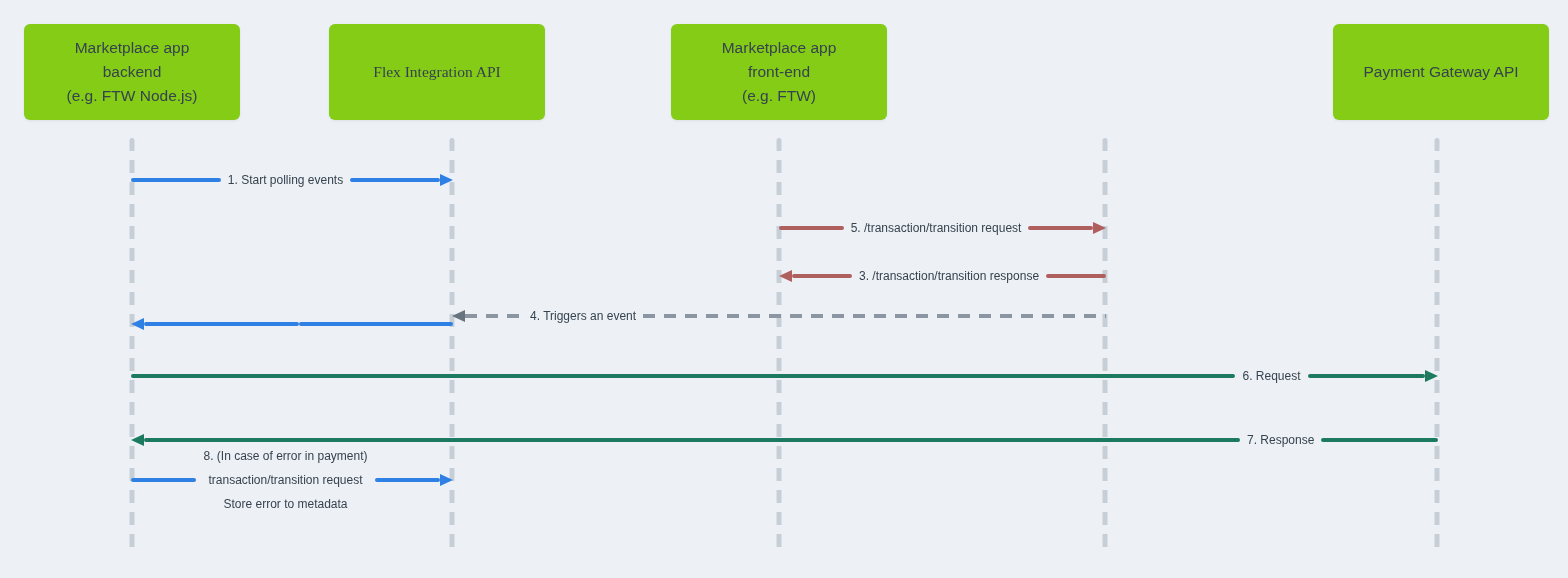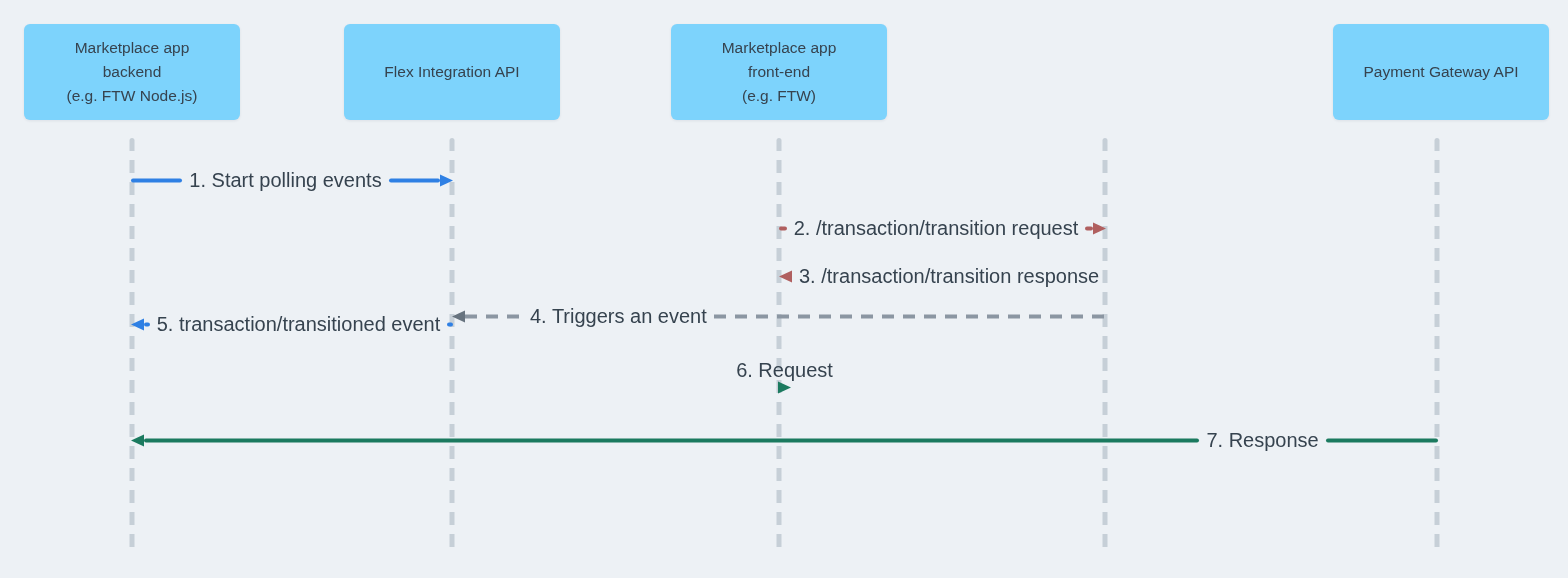--- a/index.html
+++ b/index.html
@@ -15,33 +15,33 @@
     background: #edf1f5;
     overflow: hidden;
   }
 
   
   .participant {
     position: absolute;
     top: 24px;
     height: 96px;
     width: 216px;
-    background: #7dd3fc;
+    background: #84cc16;
     border-radius: 6px;
     box-shadow: 0 1px 3px rgba(20, 40, 60, 0.08);
     display: flex;
     align-items: center;
     justify-content: center;
     text-align: center;
     font-size: 15.5px;
     line-height: 24px;
     white-space: pre-line;
   }
   .p1 { left: 24px; }
-  .p2 { left: 344px; }
+  .p2 { left: 329px; font-family: Liberation Serif, serif; }
   .p3 { left: 671px; }
   .p4 { left: 997px; }
   .p5 { left: 1333px; }
 
   
   .lifeline {
     position: absolute;
     top: 138px;
     height: 412px;
     width: 5px;
@@ -54,21 +54,21 @@
   .l3 { left: 779px; }
   .l4 { left: 1105px; }
   .l5 { left: 1437px; }
 
   
   .msg {
     position: absolute;
     display: flex;
     align-items: center;
     transform: translateY(-50%);
-    font-size: 20px;
+    font-size: 12px;
     color: #36434f;
   }
   .msg .seg { height: 4px; border-radius: 2px; flex: 1 1 0; }
   .msg .lbl { padding: 0 7px; white-space: nowrap; }
   .msg .lbl-multi { padding: 0 7px; text-align: center; line-height: 24px; white-space: nowrap; }
   .head-r { width: 0; height: 0; border-top: 6px solid transparent; border-bottom: 6px solid transparent; border-left: 13px solid; flex: 0 0 auto; }
   .head-l { width: 0; height: 0; border-top: 6px solid transparent; border-bottom: 6px solid transparent; border-right: 13px solid; flex: 0 0 auto; }
 
   .c-blue  .seg { background: #2f80e4; }
   .c-blue  .head-r { border-left-color: #2f80e4; }
@@ -85,21 +85,21 @@
     background-image: repeating-linear-gradient(to right, #8b96a2 0 12px, transparent 12px 21px);
   }
   .c-gray .head-l { border-right-color: #67737f; }
 
   .m1 { left: 131px; top: 180px; width: 322px; }
   .m2 { left: 779px; top: 228px; width: 327px; }
   .m3 { left: 779px; top: 276px; width: 327px; text-align: center; }
   .m4 { left: 452px; top: 316px; width: 654px; }
   .m4 .seg-short { flex: 0 0 58px; }
   .m5 { left: 131px; top: 324px; width: 322px; }
-  .m6 { left: 131px; top: 376px; width: 1307px; flex-direction: column; }
+  .m6 { left: 131px; top: 376px; width: 1307px; }
   .m6 .seg-long { flex: 9.4 1 0; }
   .m7 { left: 131px; top: 440px; width: 1307px; }
   .m7 .seg-long { flex: 9.4 1 0; }
   .m8 { left: 131px; top: 480px; width: 322px; }
 </style>
 </head>
 <body>
 
 <div class="canvas">
 
@@ -120,21 +120,21 @@
 
   <div class="msg m1 c-blue">
     <div class="seg"></div>
     <div class="lbl">1. Start polling events</div>
     <div class="seg"></div>
     <div class="head-r"></div>
   </div>
 
   <div class="msg m2 c-red">
     <div class="seg"></div>
-    <div class="lbl">2. /transaction/transition request</div>
+    <div class="lbl">5. /transaction/transition request</div>
     <div class="seg"></div>
     <div class="head-r"></div>
   </div>
 
   <div class="msg m3 c-red">
     <div class="head-l"></div>
     <div class="seg"></div>
     <div class="lbl">3. /transaction/transition response</div>
     <div class="seg"></div>
   </div>
@@ -142,32 +142,41 @@
   <div class="msg m4 c-gray">
     <div class="head-l"></div>
     <div class="seg seg-short"></div>
     <div class="lbl">4. Triggers an event</div>
     <div class="seg"></div>
   </div>
 
   <div class="msg m5 c-blue">
     <div class="head-l"></div>
     <div class="seg"></div>
-    <div class="lbl">5. transaction/transitioned event</div>
     <div class="seg"></div>
   </div>
 
   <div class="msg m6 c-green">
     <div class="seg seg-long"></div>
     <div class="lbl">6. Request</div>
     <div class="seg"></div>
     <div class="head-r"></div>
   </div>
 
   <div class="msg m7 c-green">
     <div class="head-l"></div>
     <div class="seg seg-long"></div>
     <div class="lbl">7. Response</div>
     <div class="seg"></div>
   </div>
 
+  <div class="msg m8 c-blue">
+    <div class="seg"></div>
+    <div class="lbl-multi">
+      <div>8. (In case of error in payment)</div>
+      <div>transaction/transition request</div>
+      <div>Store error to metadata</div>
+    </div>
+    <div class="seg"></div>
+    <div class="head-r"></div>
+  </div>
 
 </div>
 
 </body></html>

